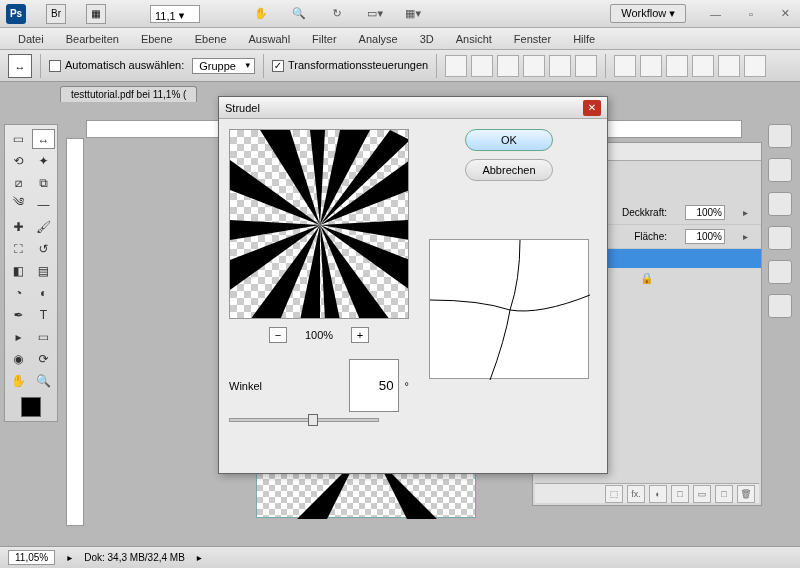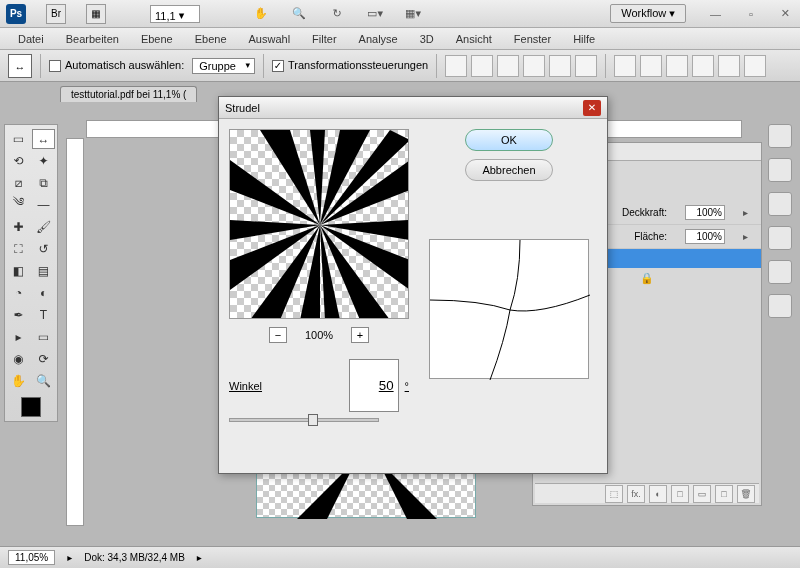--- a/index.html
+++ b/index.html
@@ -76,21 +76,21 @@
 .dialog{position:absolute;left:218px;top:96px;width:390px;height:378px;background:#ececec;border:1px solid #666;box-shadow:2px 2px 8px rgba(0,0,0,.3);}
 .dlg-title{height:22px;background:linear-gradient(#f8f8f8,#d8d8d8);border-bottom:1px solid #aaa;display:flex;align-items:center;padding:0 6px;font-size:11px;}
 .dlg-title .close{margin-left:auto;width:18px;height:16px;background:#c03020;color:#fff;text-align:center;border-radius:2px;font-size:10px;line-height:16px;}
 .dlg-body{padding:10px;display:flex;gap:12px;}
 .preview-col{width:180px;}
 .preview{width:180px;height:190px;background:#fff;border:1px solid #999;
   background-image:linear-gradient(45deg,#ccc 25%,transparent 25%),linear-gradient(-45deg,#ccc 25%,transparent 25%),linear-gradient(45deg,transparent 75%,#ccc 75%),linear-gradient(-45deg,transparent 75%,#ccc 75%);
   background-size:14px 14px;background-position:0 0,0 7px,7px -7px,-7px 0;position:relative;overflow:hidden;}
 .zoom-row{display:flex;align-items:center;justify-content:center;gap:18px;margin-top:8px;}
 .zb{width:18px;height:16px;background:#fff;border:1px solid #888;text-align:center;line-height:14px;}
-.angle-row{display:flex;align-items:center;gap:6px;margin-top:16px;text-decoration:underline;}
+.angle-row{display:flex;align-items:center;gap:6px;margin-top:16px;}
 .angle-field{width:50px;background:#fff;border:1px solid #888;padding:18px 4px;text-align:right;}
 .slider{width:150px;height:4px;background:#ccc;border:1px solid #999;margin-top:6px;position:relative;}
 .slider-thumb{position:absolute;top:-5px;left:78px;width:10px;height:12px;background:#e8e8e8;border:1px solid #666;}
 .right-col{flex:1;display:flex;flex-direction:column;align-items:center;}
 .dlg-btn{width:88px;height:22px;border:1px solid #6a8;border-radius:11px;background:linear-gradient(#eaf5ff,#b8ddff);margin-bottom:8px;font-size:11px;}
 .dlg-btn.cancel{background:linear-gradient(#f4f4f4,#dcdcdc);border-color:#aaa;}
 .swirl-box{width:160px;height:140px;background:#fff;border:1px solid #999;margin-top:50px;}
 
 
 </style>

